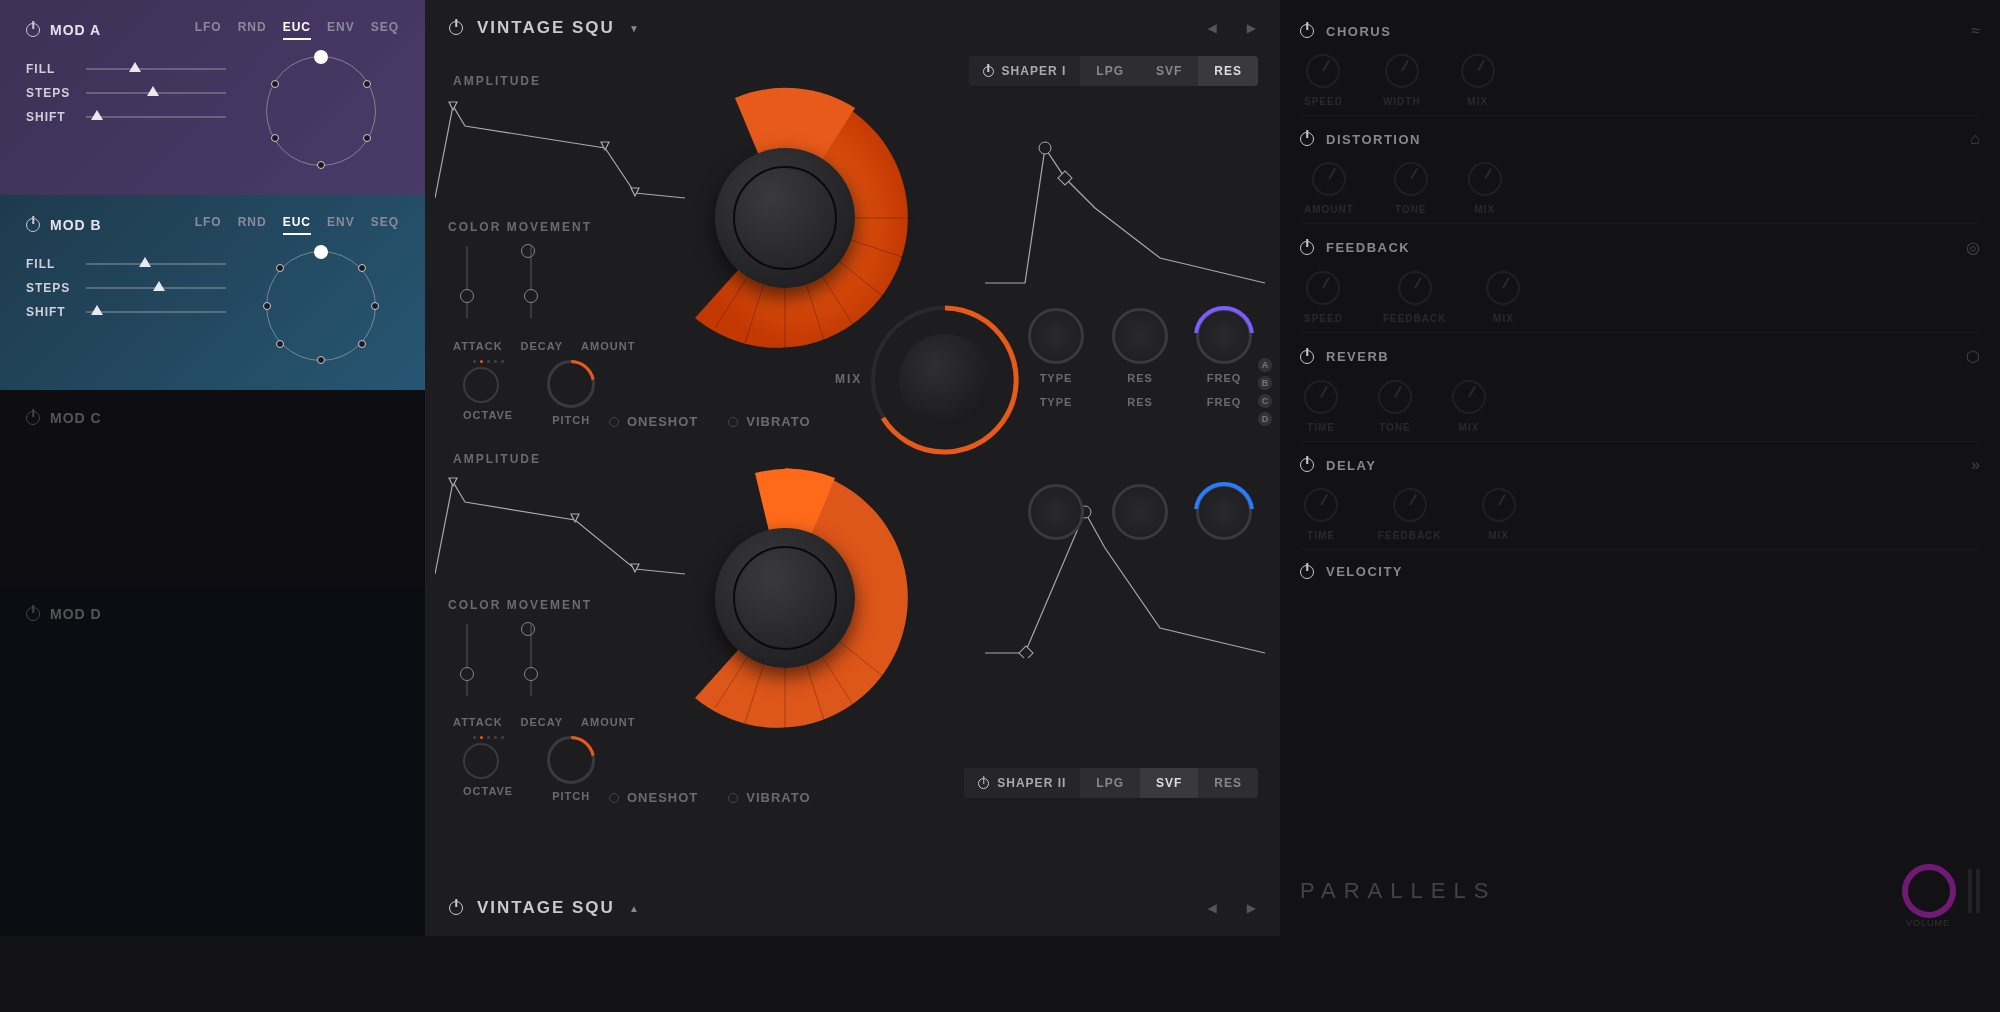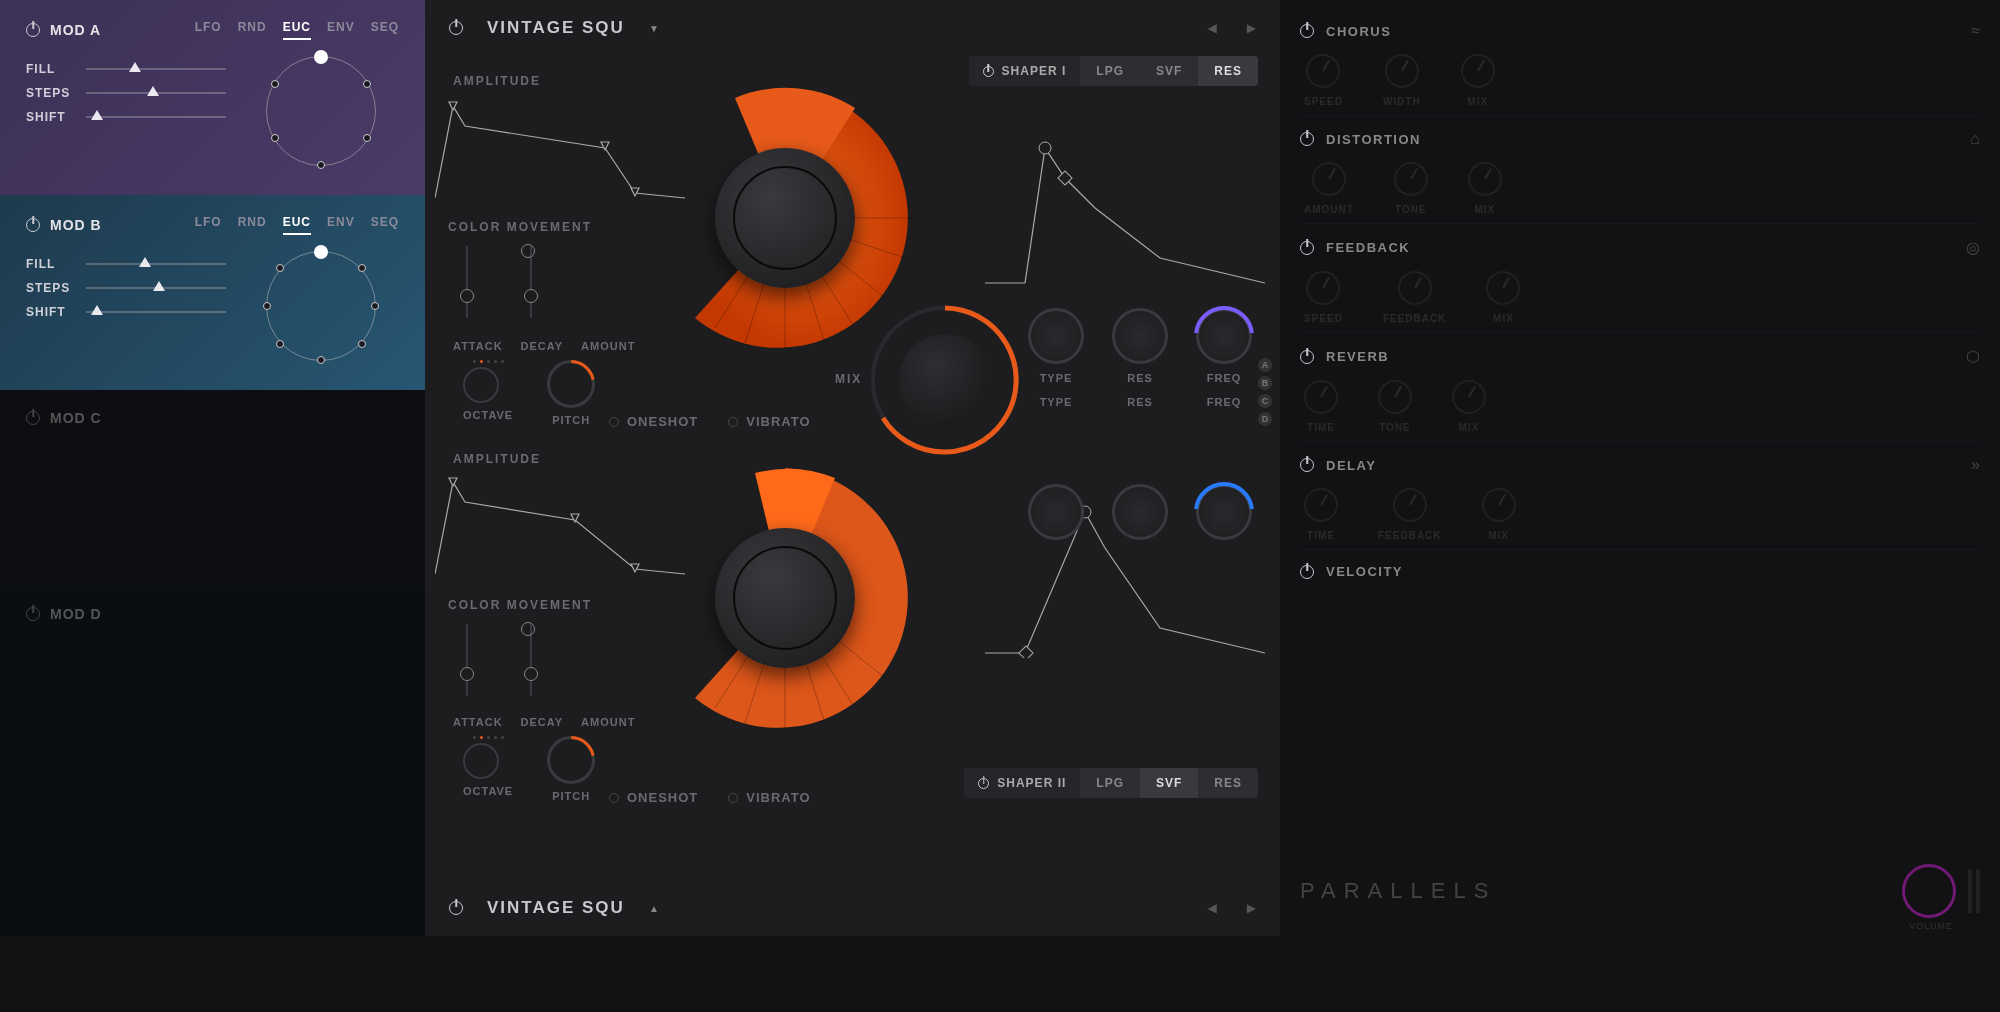--- a/index.html
+++ b/index.html
@@ -30,21 +30,21 @@
 .mod-slider-row { display: flex; align-items: center; gap: 10px; }
 .mod-slider-label { width: 50px; font-size: 12px; font-weight: 700; color: #d0d0da; letter-spacing: 1px; }
 .mod-slider-track { width: 140px; height: 2px; background: #aaa6; position: relative; }
 .mod-slider-thumb { position: absolute; top: -6px; width: 0; height: 0; border-left: 6px solid transparent; border-right: 6px solid transparent; border-bottom: 10px solid #e8e8ee; transform: translateX(-50%); }
 .euc-circle { width: 110px; height: 110px; border: 1.5px solid #bbb8; border-radius: 50%; position: relative; margin-left: 10px; }
 .euc-dot { position: absolute; width: 8px; height: 8px; background: #1a1a22; border: 1.5px solid #ccc; border-radius: 50%; transform: translate(-50%, -50%); }
 .euc-dot.hl { width: 14px; height: 14px; border: 3px solid #fff; background: #fff; }
 
 
 .main-col { width: 855px; background: #1d1d20; position: relative; }
-.osc-header { display: flex; align-items: center; gap: 24px; padding: 18px 24px 10px 24px; }
+.osc-header { display: flex; align-items: center; gap: 14px; padding: 18px 24px 10px 24px; }
 .osc-name { font-size: 17px; font-weight: 700; color: #c8c8ce; letter-spacing: 2px; }
 .osc-arrow { color: #888; font-size: 10px; }
 .osc-pager { margin-left: auto; display: flex; gap: 30px; color: #555; font-size: 12px; }
 .osc-layer { position: relative; height: 440px; }
 .amp-label { position: absolute; left: 28px; top: 16px; font-size: 12px; font-weight: 700; color: #6a6a70; letter-spacing: 2px; }
 .amp-env { position: absolute; left: 10px; top: 40px; width: 250px; height: 110px; }
 .amp-env polyline { stroke: #aaa; stroke-width: 1.2; fill: none; }
 .amp-handle { fill: #1d1d20; stroke: #aaa; stroke-width: 1.2; }
 
 .color-mov-label { position: absolute; left: 23px; top: 162px; font-size: 12px; font-weight: 700; color: #6a6a70; letter-spacing: 2px; text-align: center; }
@@ -108,21 +108,21 @@
 .fx-head { display: flex; align-items: center; gap: 12px; padding-bottom: 14px; }
 .fx-title { font-size: 13px; font-weight: 700; letter-spacing: 1.5px; color: #888; }
 .fx-icon { margin-left: auto; color: #444; font-size: 16px; }
 .fx-knobs { display: flex; gap: 40px; padding-left: 4px; }
 .fx-knob { text-align: center; opacity: 0.35; }
 .fxk-ring { width: 34px; height: 34px; margin: 0 auto 8px; border: 2.5px solid #3a3a3e; border-radius: 50%; position: relative; }
 .fxk-ring::after { content: ""; position: absolute; left: 50%; top: 50%; width: 2px; height: 12px; background: #555; transform-origin: top; transform: translate(-50%, 0) rotate(-150deg); }
 .fxk-label { font-size: 10px; font-weight: 700; letter-spacing: 1px; color: #555; }
 .brand-row { margin-top: auto; display: flex; align-items: center; justify-content: space-between; padding: 20px 0 10px; }
 .brand { font-size: 22px; font-weight: 300; letter-spacing: 8px; color: #444; }
-.master-vol { width: 54px; height: 54px; border: 3px solid #701a75; border-radius: 50%; position: relative; }
+.master-vol { width: 54px; height: 54px; border: 6px solid #701a75; border-radius: 50%; position: relative; }
 .vol-label { position: absolute; bottom: -16px; right: 0; font-size: 9px; letter-spacing: 1px; color: #333; }
 .vol-bars { display: flex; gap: 4px; margin-left: 12px; }
 .vol-bars span { width: 4px; height: 44px; background: #222; }
 </style>
 </head>
 <body>
 
 <div class="app">
 
   <div class="left-col">

